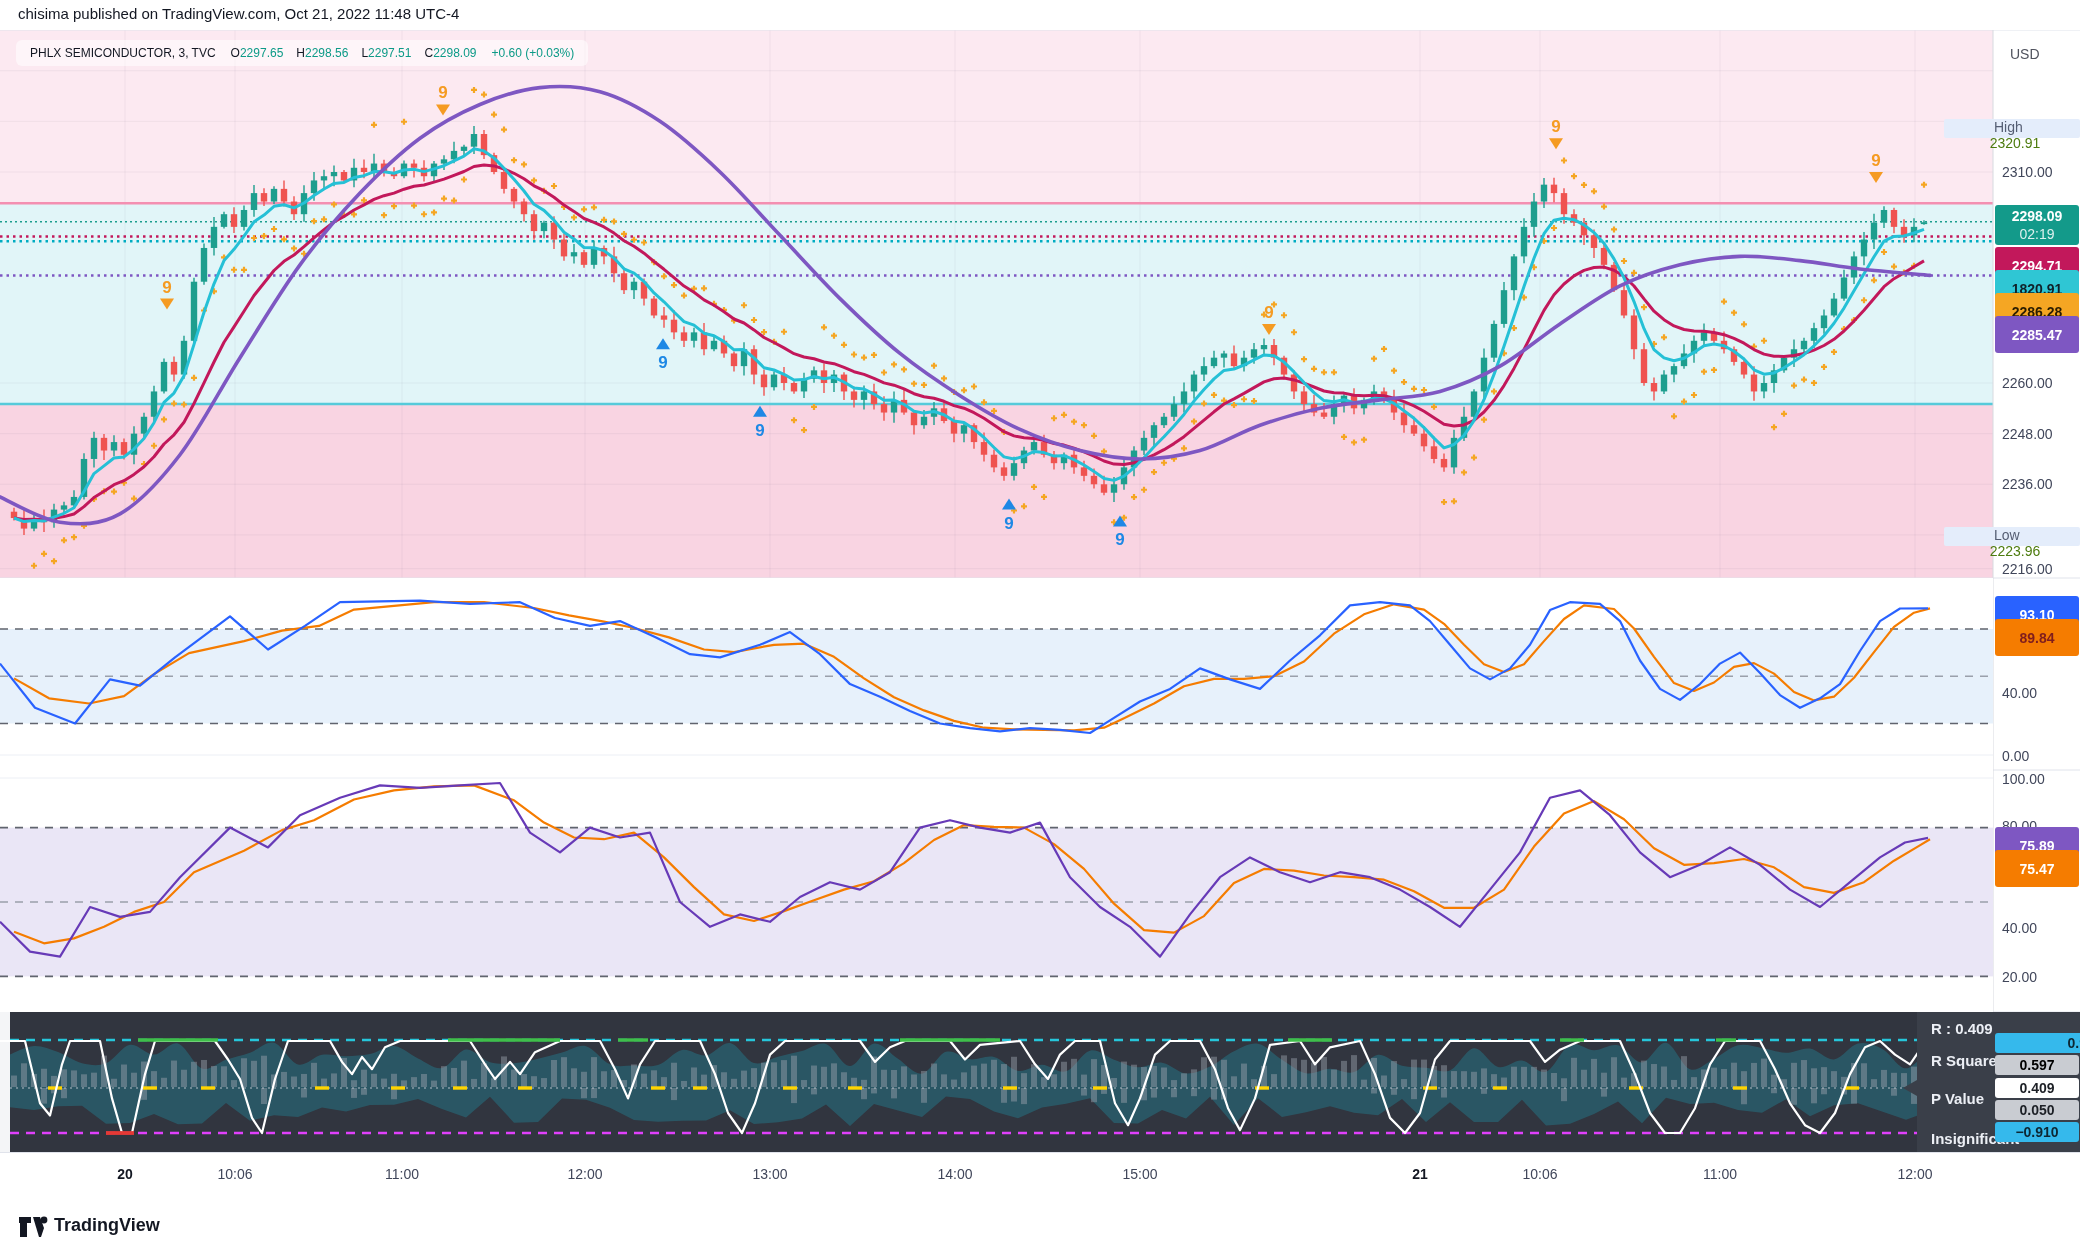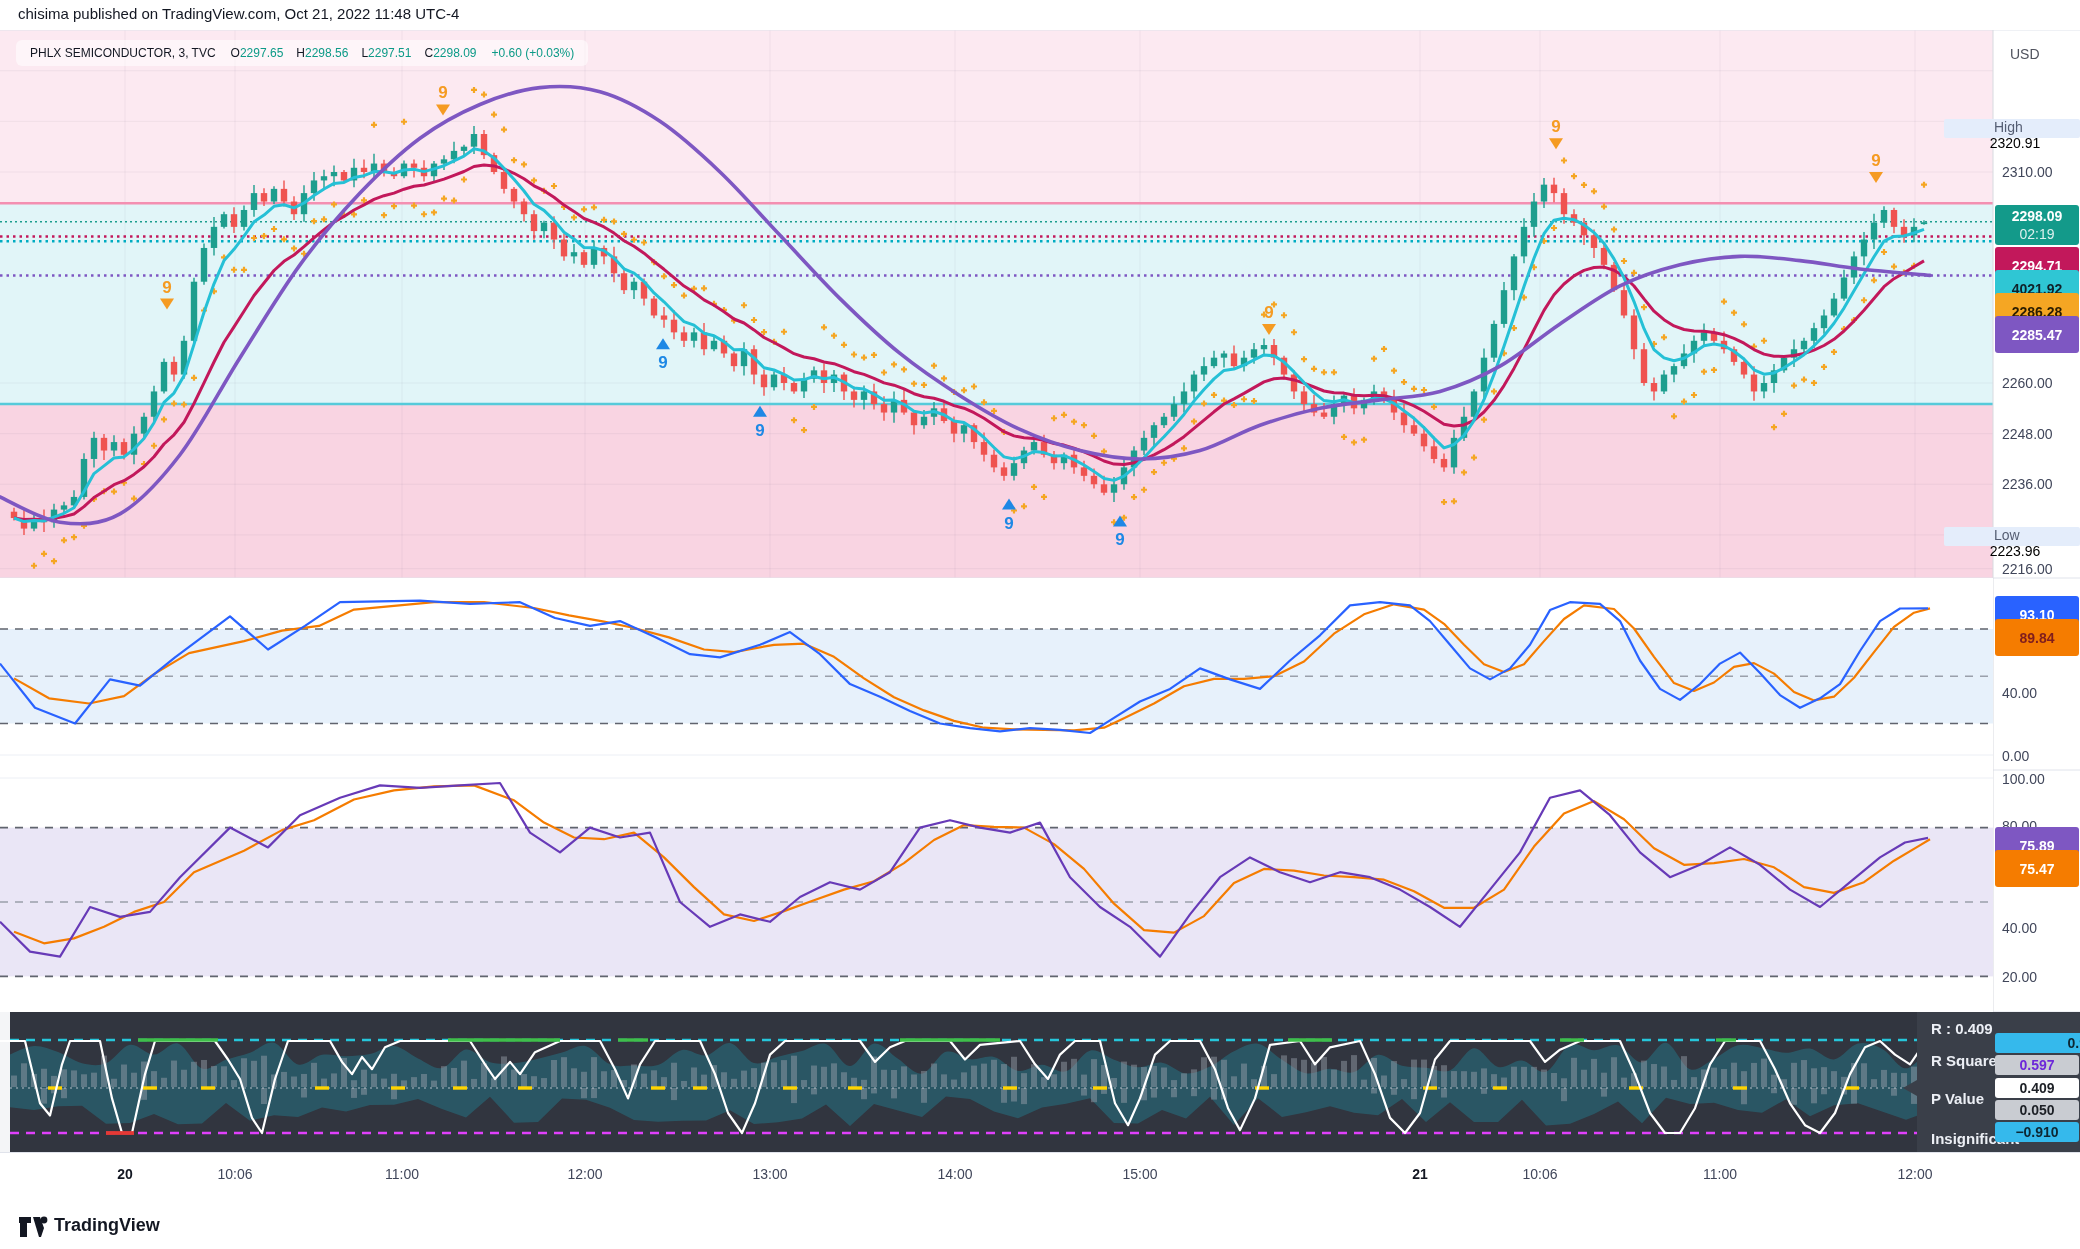--- a/index.html
+++ b/index.html
@@ -15,21 +15,21 @@
   .legend .pl{color:#131722;}
   .tick{position:absolute;left:2002px;font-size:14px;color:#40465a;white-space:nowrap;}
   .usd{position:absolute;left:2010px;top:46px;font-size:14px;color:#50535e;font-weight:500;}
   .badge{position:absolute;left:1995px;width:84px;height:37px;border-radius:3px;
          font-size:14px;font-weight:700;display:flex;align-items:center;justify-content:center;white-space:nowrap;}
   .badge2l{position:absolute;left:1995px;width:84px;height:40px;border-radius:3px;
            font-size:14px;font-weight:700;display:flex;flex-direction:column;align-items:center;justify-content:center;line-height:18px;}
   .hlrow{position:absolute;left:1944px;width:136px;height:19px;background:#e4edfb;
          font-size:14px;color:#131722;display:flex;align-items:center;border-radius:2px;flex-direction:column;}
   .hlrow .tag{color:#555e73;margin-left:8px;width:44px;}
-  .hlrow .val{color:#000000;margin-left:6px;}
+  .hlrow .val{color:#4d7c0f;margin-left:6px;}
   .tlab{position:absolute;top:1166px;transform:translateX(-50%);font-size:14px;color:#40465a;}
   .tlab.bold{font-weight:700;color:#131722;}
   #p4box{position:absolute;left:1917px;top:1012px;width:163px;height:140px;background:#3a3f49;overflow:hidden;}
   .p4lab{position:absolute;left:14px;font-size:15px;font-weight:600;color:#eceff5;white-space:nowrap;}
   .p4arrow{position:absolute;left:1903px;top:1080px;width:0;height:0;
            border-top:8px solid transparent;border-bottom:8px solid transparent;border-right:14px solid #3a3f49;}
   .axisbg{position:absolute;left:0;top:1152px;width:2080px;height:53px;background:#fff;
           border-top:1px solid #e0e3eb;border-bottom:1px solid #e8eaf0;}
   .footer{position:absolute;left:0;top:1206px;width:2080px;height:43px;background:#fff;}
   .footer .brand{position:absolute;left:54px;top:9px;font-size:18px;font-weight:600;color:#131722;}
@@ -1030,39 +1030,39 @@
       </div>
       <div class="hlrow" style="top: 527px;">
         <span class="tag">Low</span>
         <span class="val">2223.96</span>
       </div>
       <div class="badge2l" style="top: 205px; background: rgb(19, 154, 138); color: rgb(255, 255, 255);">
         <span>2298.09</span>
         <span style="font-weight:400;opacity:.85;">02:19</span>
       </div>
       <div class="badge" style="top: 247px; background: rgb(194, 24, 91); color: rgb(255, 255, 255);">2294.71</div>
-      <div class="badge" style="top: 270px; background: rgb(47, 198, 212); color: rgb(16, 34, 42);">4021.92</div>
+      <div class="badge" style="top: 270px; background: rgb(47, 198, 212); color: rgb(16, 34, 42);">1820.91</div>
       <div class="badge" style="top: 293px; background: rgb(245, 166, 35); color: rgb(42, 29, 0);">2286.28</div>
       <div class="badge" style="top: 316px; background: rgb(126, 87, 194); color: rgb(255, 255, 255);">2285.47</div>
       <div class="badge" style="top: 596px; background: rgb(41, 98, 255); color: rgb(255, 255, 255);">93.10</div>
       <div class="badge" style="top: 619px; background: rgb(245, 124, 0); color: #7f1d1d;">89.84</div>
       <div class="badge" style="top: 827px; background: rgb(126, 87, 194); color: rgb(255, 255, 255);">75.89</div>
       <div class="badge" style="top: 850px; background: rgb(245, 124, 0); color: rgb(255, 255, 255);">75.47</div>
     </div>
 
   <div id="p4box">
       <div class="p4lab" style="top: 8px;">R : 0.409</div>
       <div class="p4lab" style="top: 40px;">R Squared</div>
       <div class="p4lab" style="top: 78px;">P Value</div>
       <div class="p4lab" style="top: 118px;">Insignificant</div>
     </div>
   <div class="p4arrow"></div>
   <div id="p4badges">
       <div class="badge" style="top: 1033px; height: 20px; background: rgb(53, 185, 236); color: rgb(13, 39, 51); padding-left: 48px;">0.984</div>
-      <div class="badge" style="top: 1055px; height: 20px; background: rgb(201, 204, 210); color: #6d28d9;">0.597</div>
+      <div class="badge" style="top: 1055px; height: 20px; background: rgb(201, 204, 210); color: #000000;">0.597</div>
       <div class="badge" style="top: 1078px; height: 20px; background: rgb(255, 255, 255); color: rgb(29, 32, 38);">0.409</div>
       <div class="badge" style="top: 1100px; height: 20px; background: rgb(201, 204, 210); color: rgb(29, 32, 38);">0.050</div>
       <div class="badge" style="top: 1122px; height: 20px; background: rgb(53, 185, 236); color: rgb(13, 39, 51);">−0.910</div>
     </div>
 
   <div class="axisbg"></div>
   <div id="tlabels">
       <div class="tlab bold" style="left: 125px;">20</div>
       <div class="tlab" style="left: 235px;">10:06</div>
       <div class="tlab" style="left: 402px;">11:00</div>

